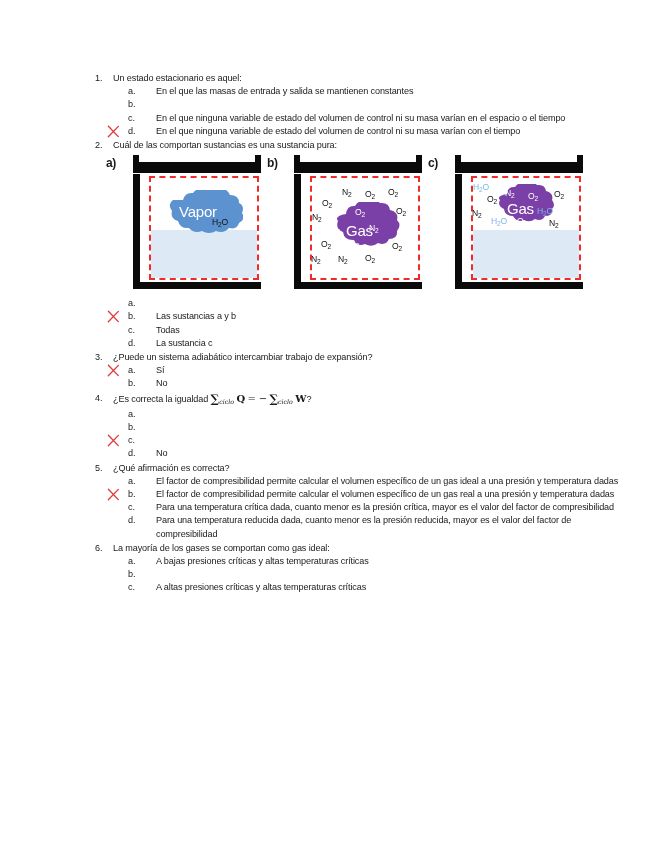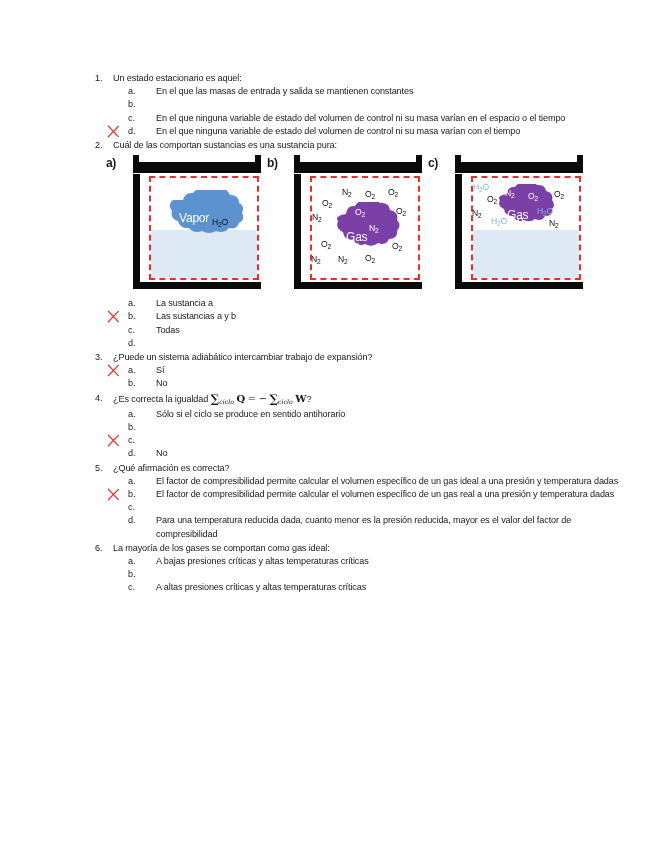--- a/index.html
+++ b/index.html
@@ -205,24 +205,23 @@
     color: #1a1a1a;
     letter-spacing: -0.2px;
   }
 
   
   .cloud { position: absolute; z-index: 2; }
   .cloud svg { display: block; }
   .cloud-text {
     position: absolute;
     color: #ffffff;
-    font-size: 12px;
+    font-size: 15px;
     letter-spacing: -0.2px;
     z-index: 3;
-    margin-top: 8px;
   }
 
   .mol {
     position: absolute;
     font-size: 8.6px;
     letter-spacing: -0.2px;
     z-index: 4;
     white-space: nowrap;
     color: #111111;
   }
@@ -373,37 +372,37 @@
                 <div class="dashbox"></div>
               </div>
             </div>
           </div>
         </div>
 
       </div>
 
       <div class="opt-row">
         <span class="opt-letter">a.</span>
-        <span class="opt-text">La sustancia a</span>
       </div>
       <div class="opt-row">
         <span class="xmark">
           <svg viewBox="0 0 15 15">
               <path d="M2.4 2.2 L12.3 12.6 M12.4 2.4 L2.3 12.8" stroke="#e03a3a" stroke-width="1.35" fill="none" stroke-linecap="round"></path>
             </svg>
         </span>
         <span class="opt-letter">b.</span>
         <span class="opt-text">Las sustancias a y b</span>
       </div>
       <div class="opt-row">
         <span class="opt-letter">c.</span>
         <span class="opt-text">Todas</span>
       </div>
       <div class="opt-row">
         <span class="opt-letter">d.</span>
+        <span class="opt-text">La sustancia c</span>
       </div>
     </div>
 
     <div class="q-block">
       <div class="q-row">
         <span class="q-num">3.</span>
         <span class="q-text">¿Puede un sistema adiabático intercambiar trabajo de expansión?</span>
       </div>
       <div class="opt-row">
         <span class="xmark">
@@ -427,21 +426,20 @@
           <span>¿Es correcta la igualdad</span><span class="formula">
             <span class="sigma">∑</span><span class="sub-ciclo">ciclo</span>
             <span class="fvar">Q</span>
             <span class="fop">= −</span>
             <span class="sigma">∑</span><span class="sub-ciclo">ciclo</span>
             <span class="fvar">W</span></span><span>?</span>
         </span>
       </div>
       <div class="opt-row">
         <span class="opt-letter">a.</span>
-        <span class="opt-text">Sólo si el ciclo se produce en sentido antihorario</span>
       </div>
       <div class="opt-row">
         <span class="opt-letter">b.</span>
       </div>
       <div class="opt-row">
         <span class="xmark">
           <svg viewBox="0 0 15 15">
               <path d="M2.4 2.2 L12.3 12.6 M12.4 2.4 L2.3 12.8" stroke="#e03a3a" stroke-width="1.35" fill="none" stroke-linecap="round"></path>
             </svg>
         </span>
@@ -466,20 +464,21 @@
         <span class="xmark">
           <svg viewBox="0 0 15 15">
               <path d="M2.4 2.2 L12.3 12.6 M12.4 2.4 L2.3 12.8" stroke="#e03a3a" stroke-width="1.35" fill="none" stroke-linecap="round"></path>
             </svg>
         </span>
         <span class="opt-letter">b.</span>
         <span class="opt-text">El factor de compresibilidad permite calcular el volumen específico de un gas real a una presión y temperatura dadas</span>
       </div>
       <div class="opt-row">
         <span class="opt-letter">c.</span>
+        <span class="opt-text">Para una temperatura crítica dada, cuanto menor es la presión crítica, mayor es el valor del factor de compresibilidad</span>
       </div>
       <div class="opt-row">
         <span class="opt-letter">d.</span>
         <span class="opt-text">Para una temperatura reducida dada, cuanto menor es la presión reducida, mayor es el valor del factor de compresibilidad</span>
       </div>
     </div>
 
     <div class="q-block">
       <div class="q-row">
         <span class="q-num">6.</span>

